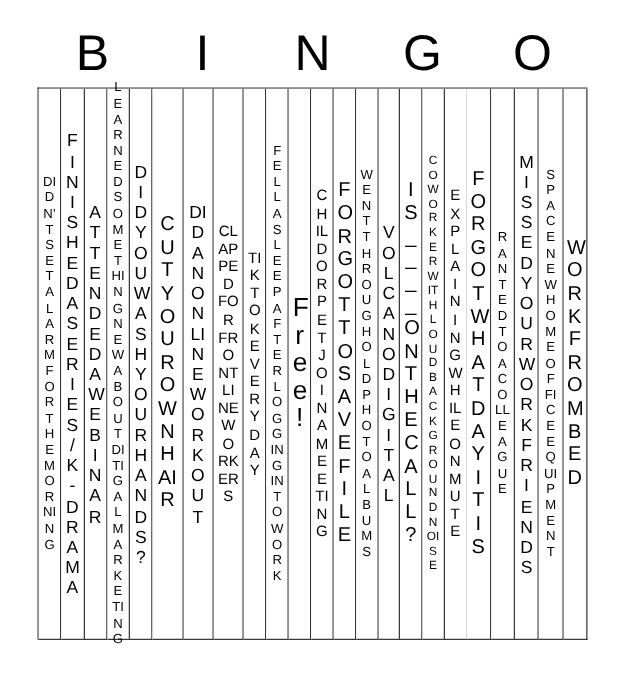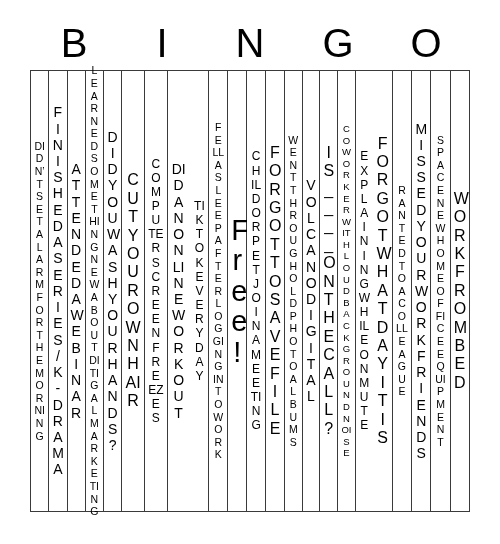--- a/index.html
+++ b/index.html
@@ -74,21 +74,21 @@
     word-break: break-word;
     hyphens: none;
     background: #ffffff;
   }
   
   .fs-xs   { font-size: 9.5px;  line-height: 1.22; }
   .fs-sm   { font-size: 10.5px; line-height: 1.2; }
   .fs-md   { font-size: 12px;   line-height: 1.18; }
   .fs-lg   { font-size: 14px;   line-height: 1.16; }
   .fs-xl   { font-size: 16px;   line-height: 1.15; }
-  .fs-free { font-size: 29px;   line-height: 1.05; text-align: center; }
+  .fs-free { font-size: 21px;   line-height: 1.05; text-align: center; }
   .cell-text {
     display: block;
     width: 100%;
     white-space: pre-line;
   }
 </style>
 </head>
 <body>
 
 <div id="card">
@@ -136,29 +136,30 @@
         </div>
     </div>
 
     <div class="bingo-row">
       <div class="bingo-cell fs-xl">
           <span class="cell-text">CUT
 YOUR
 OWN
 HAIR</span>
         </div>
-      <div class="bingo-cell fs-md">
-          <span class="cell-text">COMPUTER
-SCREEN
-FREEZES</span>
-        </div>
       <div class="bingo-cell fs-lg">
           <span class="cell-text">DID AN
 ONLINE
 WORKOUT</span>
+        </div>
+      <div class="bingo-cell fs-md">
+          <span class="cell-text">CLAPPED
+FOR
+FRONTLINE
+WORKERS</span>
         </div>
     </div>
 
     <div class="bingo-row">
       <div class="bingo-cell fs-md">
           <span class="cell-text">TIKTOK
 EVERYDAY</span>
         </div>
       <div class="bingo-cell fs-sm">
           <span class="cell-text">FELL

